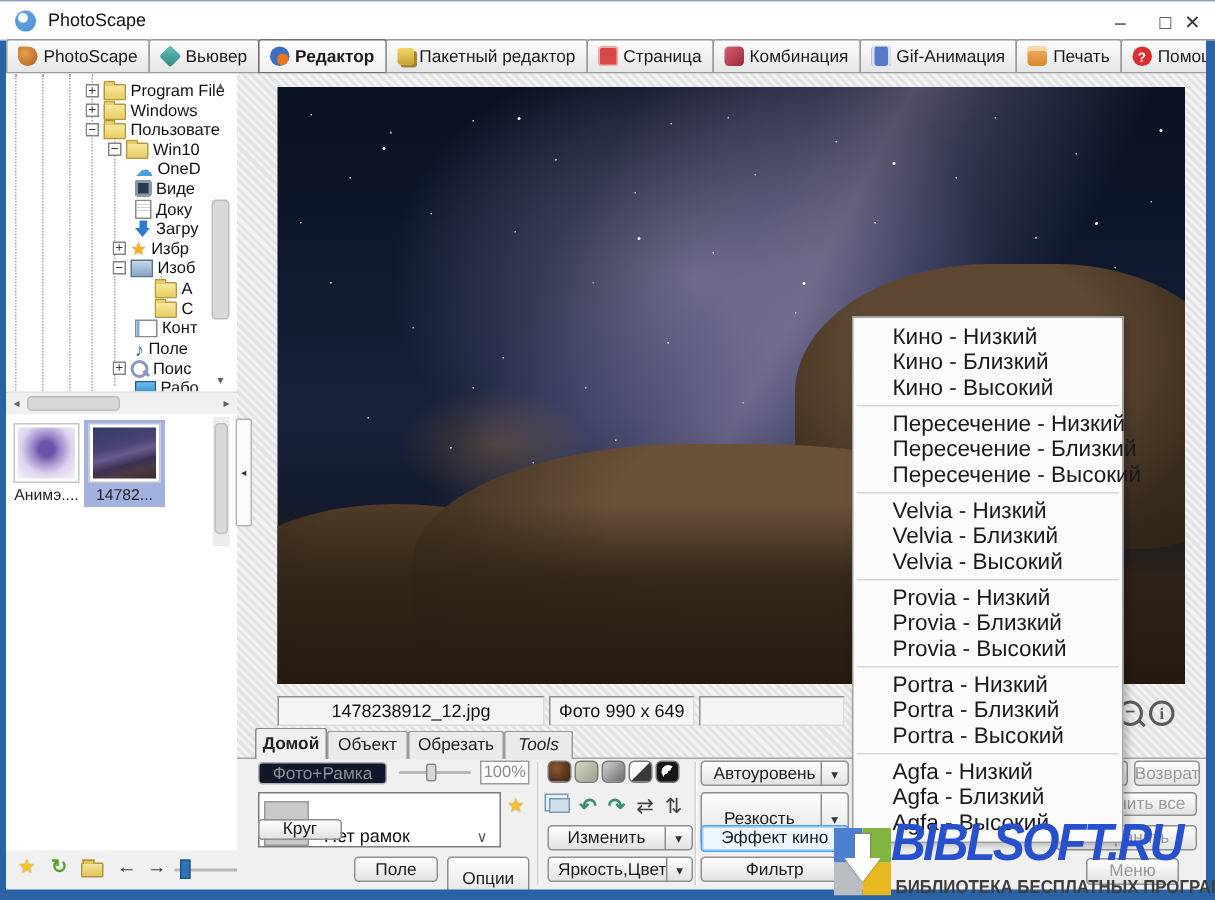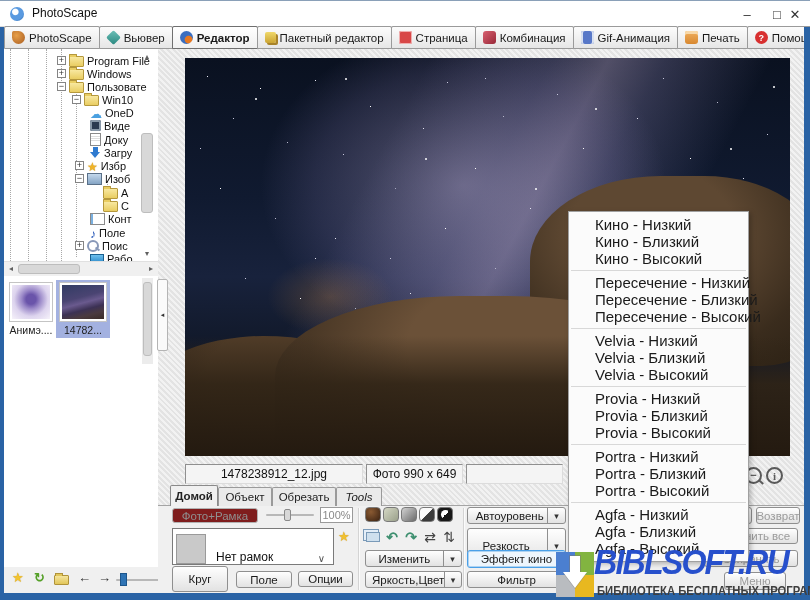--- a/index.html
+++ b/index.html
@@ -127,21 +127,21 @@
   #info-ic::before{content:'i';font-family:"Liberation Serif",serif;}
   
   .etab{height:19px;top:486px;border:1px solid #9a9a9a;border-bottom:none;border-radius:2px 2px 0 0;
     background:#eaeaea;display:flex;align-items:center;justify-content:center;font-size:11.5px;color:#222;}
   .etab.active{top:484px;height:21px;background:#f0f0f0;font-weight:bold;border-color:#8a8a8a;z-index:3;}
   #panelbody{left:158px;top:504px;width:646px;height:88px;background:#f0f0f0;border-top:1px solid #a4a4a4;}
   .vgroove{top:507px;height:82px;width:2px;border-left:1px solid #d4d4d4;border-right:1px solid #fbfbfb;}
   .btn{background:linear-gradient(#fefefe,#e2e2e2);border:1px solid #8f8f8f;border-radius:3px;
     display:flex;align-items:center;justify-content:center;font-size:11.5px;color:#1a1a1a;white-space:nowrap;}
   .btn.gray{color:#9b9b9b;}
-  .btn.flat{background:#7f1d1d;border-color:#b2b2b2;color:#8f8f8f;}
+  .btn.flat{background:#0f172a;border-color:#b2b2b2;color:#8f8f8f;}
   .btn.active-blue{border:1px solid #4aa0e8;box-shadow:inset 0 0 0 1px #aed3f2;background:#eef6fd;}
   .split{border-left:1px solid #8f8f8f;width:17px;align-self:stretch;display:flex;align-items:center;justify-content:center;margin-left:auto;}
   .split::before{content:'\25BE';font-size:9px;color:#333;}
   .gradbtn{top:506px;width:16px;height:15px;border:1px solid #7a7a7a;border-radius:4px;}
   .gb1{background:radial-gradient(circle at 35% 30%,#8a5a32,#3a2212);}
   .gb2{background:linear-gradient(135deg,#d4d7c4,#9aa08a);}
   .gb3{background:linear-gradient(135deg,#d2d2d2,#6a6a6a);}
   .gb4{background:linear-gradient(135deg,#fafafa 48%,#3a3a3a 52%);}
   .gb5{background:#181818;overflow:hidden;}
   .gb5::before{content:'';position:absolute;left:3px;top:2px;width:9px;height:9px;border-radius:50%;
@@ -383,23 +383,23 @@
   <div class="abs btn flat" style="left:172px;top:507px;width:86px;height:15px;">Фото+Рамка</div>
   <div class="abs hslider-track" style="left:266px;top:513px;width:48px;"></div>
   <div class="abs hslider-thumb" style="left:284px;top:508px;width:7px;height:12px;"></div>
   <div class="abs" style="left:320px;top:506px;width:33px;height:16px;background:#fff;border:1px solid #9a9a9a;display:flex;align-items:center;justify-content:center;font-size:11px;color:#8a8a8a;">100%</div>
   <div class="abs" id="framecombo">
     <span class="swatch"></span>
     <span class="clabel">Нет рамок</span>
     <span class="carrow"></span>
   </div>
   <span class="abs panel-star" style="left:338px;top:528px;"></span>
-  <div class="abs btn" style="left:172px;top:545px;width:56px;height:26px;margin-top:20px;">Круг</div>
+  <div class="abs btn" style="left:172px;top:545px;width:56px;height:14px;">Круг</div>
   <div class="abs btn" style="left:236px;top:570px;width:56px;height:17px;">Поле</div>
-  <div class="abs btn" style="left:298px;top:570px;width:55px;height:16px;">Опции</div>
+  <div class="abs btn" style="left:298px;top:570px;width:55px;height:30px;">Опции</div>
 
   <div class="abs gradbtn gb1" style="left:365px;"></div>
   <div class="abs gradbtn gb2" style="left:383px;"></div>
   <div class="abs gradbtn gb3" style="left:401px;"></div>
   <div class="abs gradbtn gb4" style="left:419px;"></div>
   <div class="abs gradbtn gb5" style="left:437px;"></div>
   <div class="abs mi-sheets" style="position: absolute; left: 366px; top: 531px;"></div>
   <span class="abs mid-ic mi-undo" style="left:383px;"></span>
   <span class="abs mid-ic mi-redo" style="left:402px;"></span>
   <span class="abs mid-ic mi-fliph" style="left:421px;"></span>

